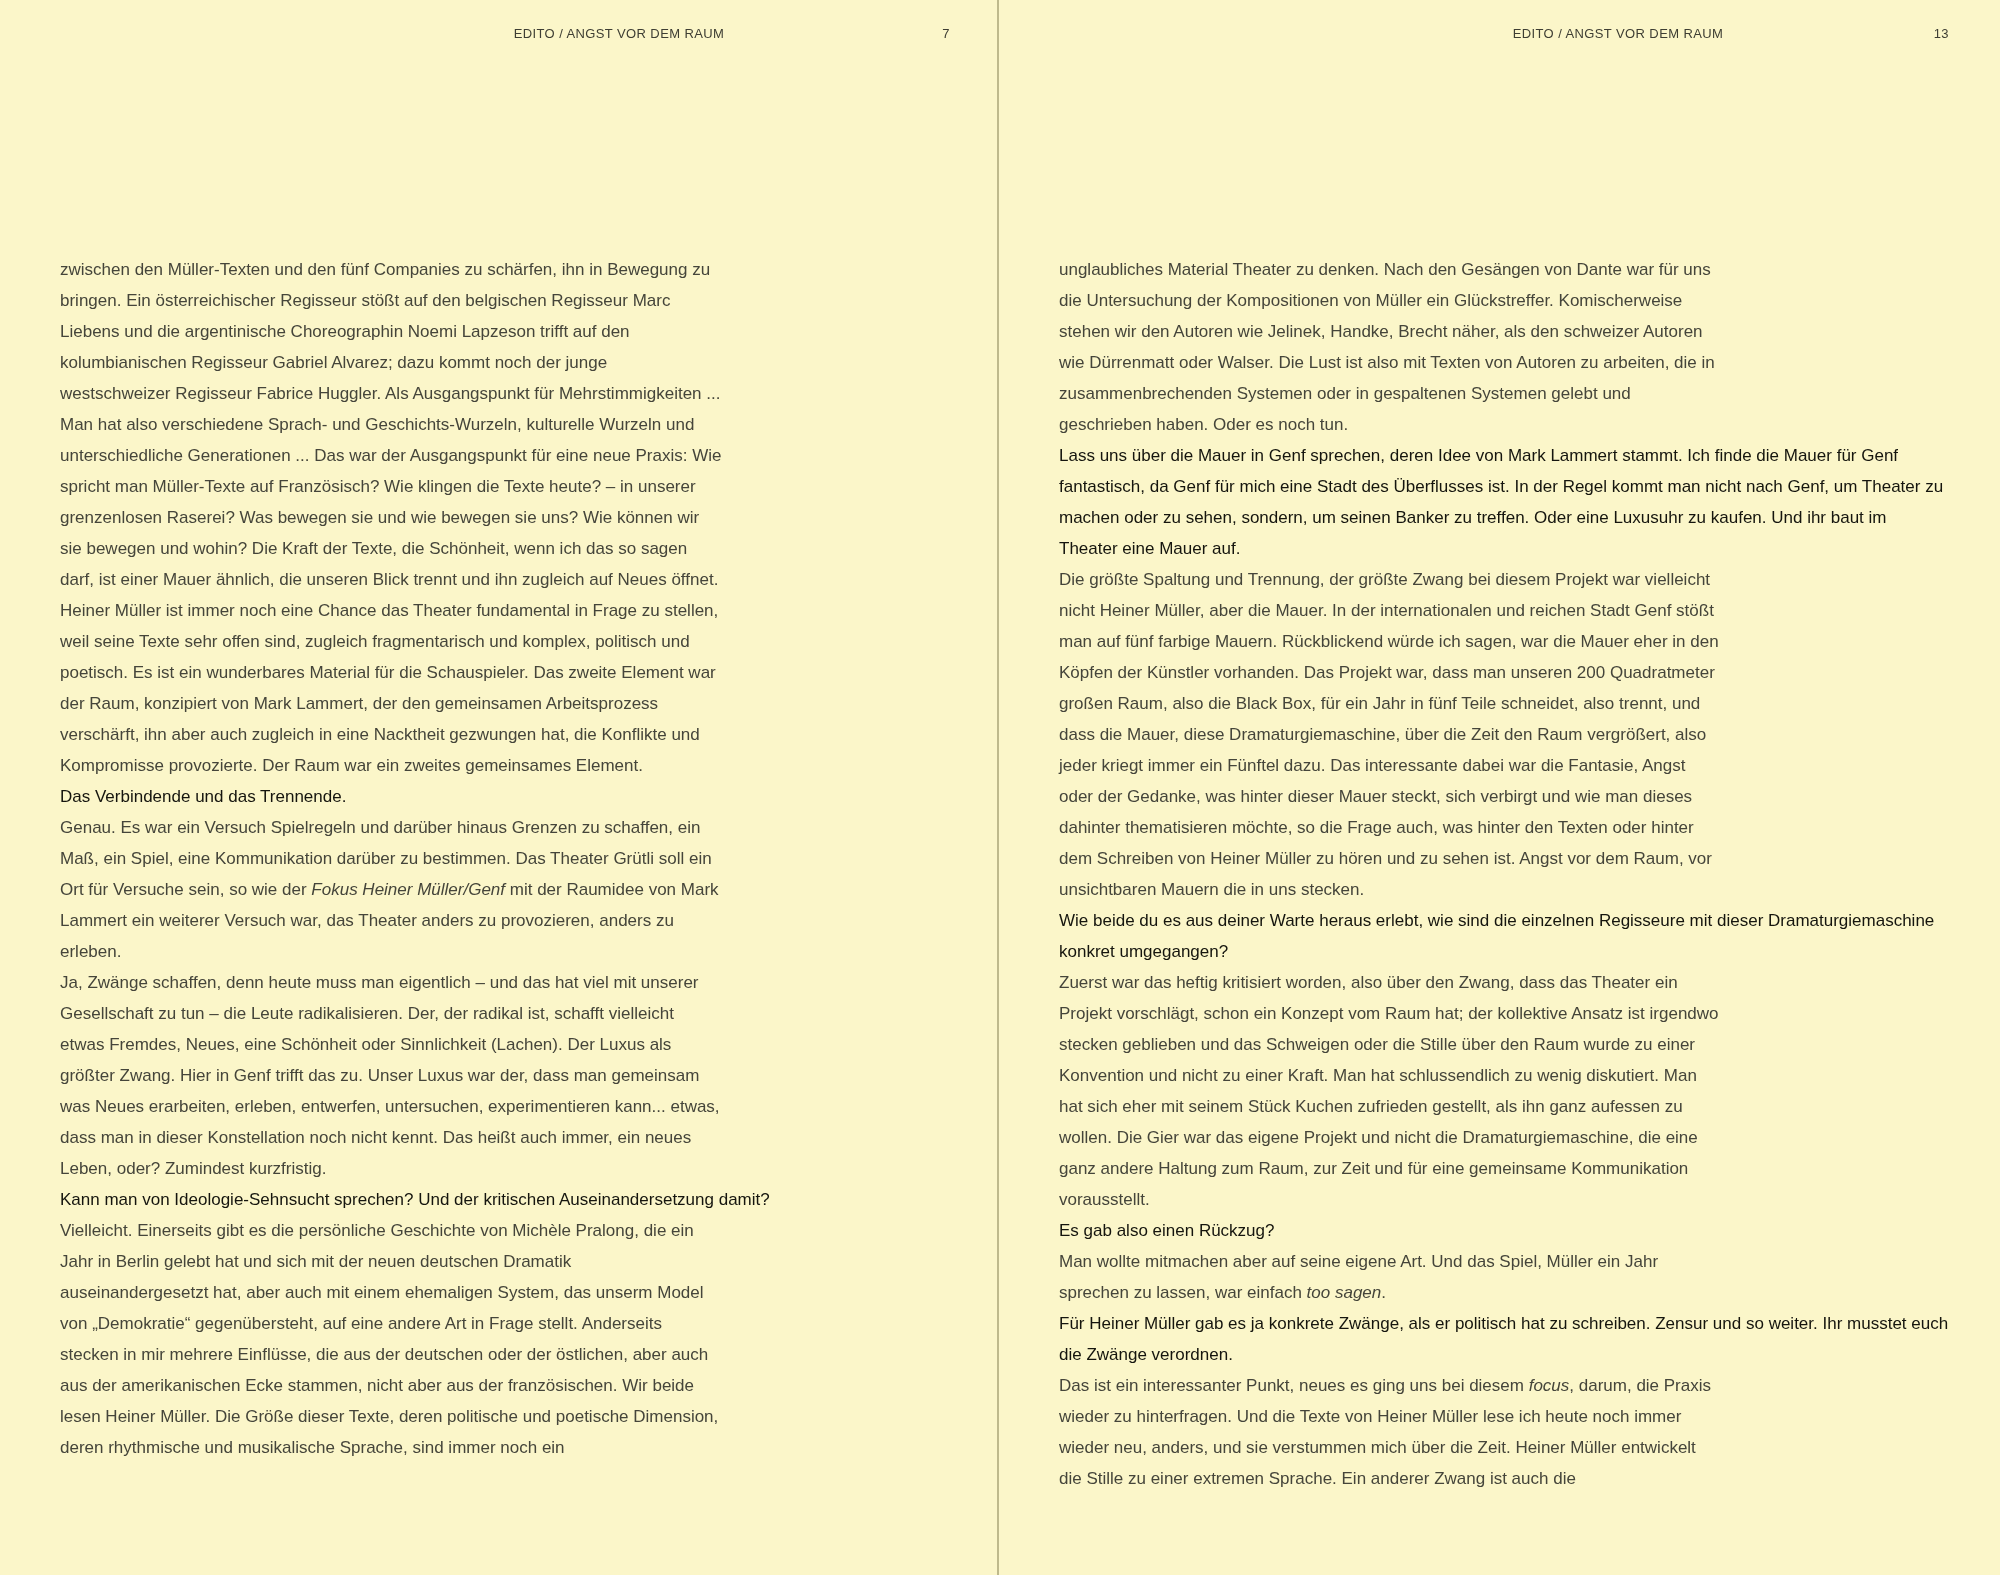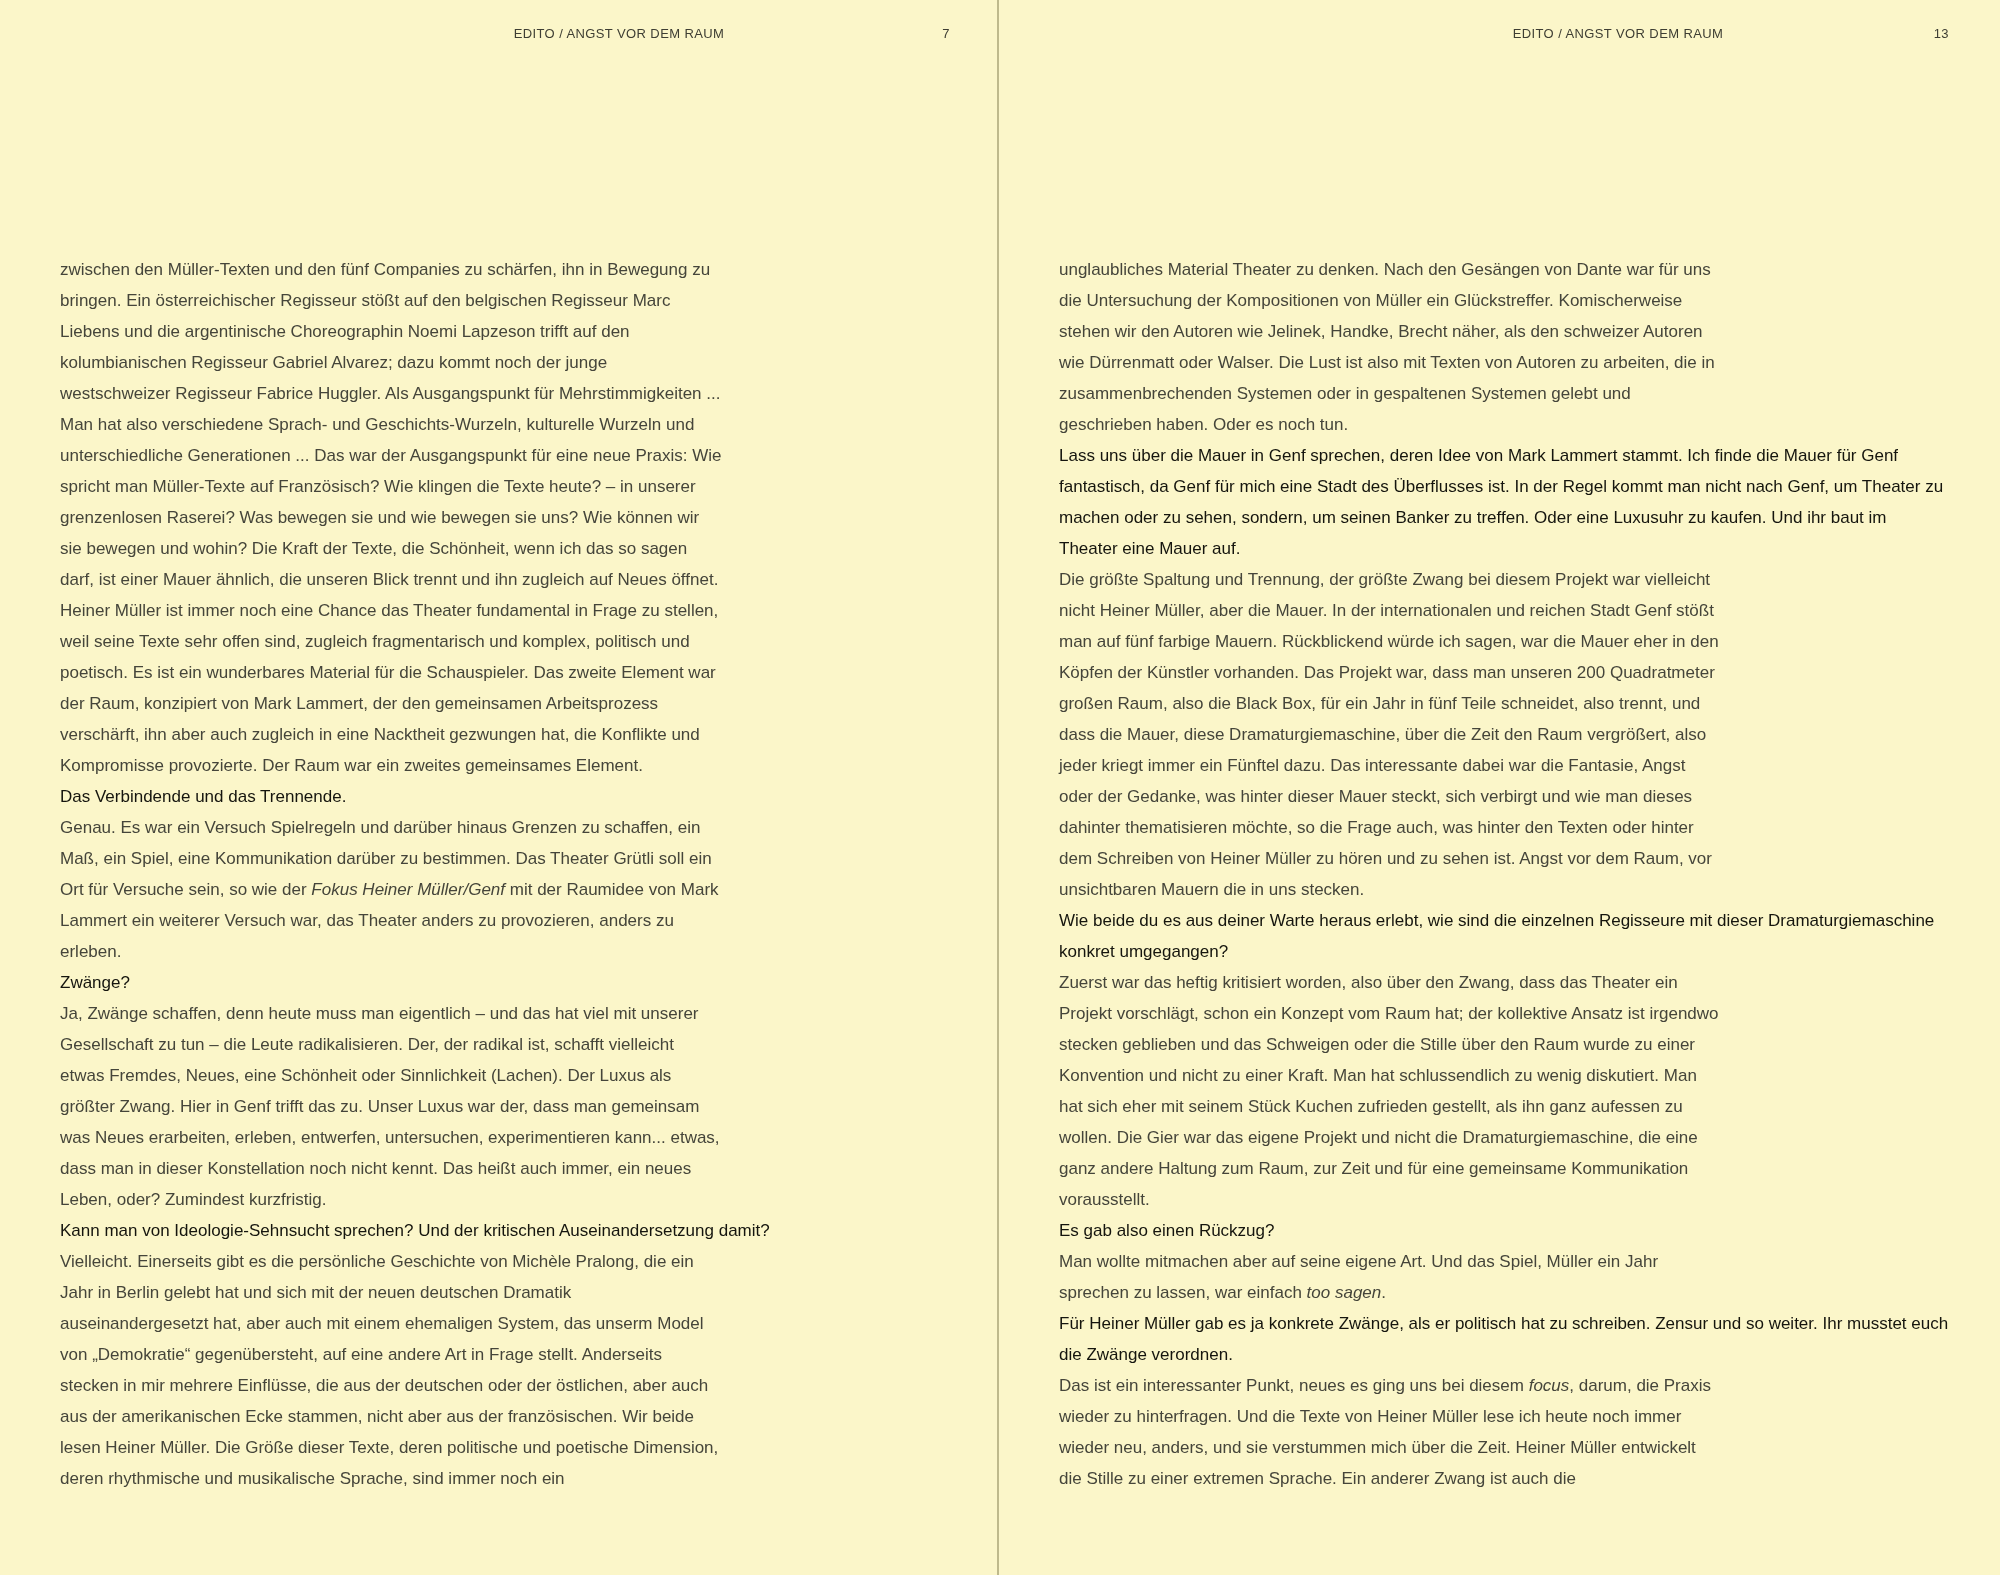--- a/index.html
+++ b/index.html
@@ -42,21 +42,20 @@
 
   <section class="page left">
     <header class="page-header">
       <span class="header-title">EDITO / ANGST VOR DEM RAUM</span>
       <span class="page-number">7</span>
     </header>
     <div class="page-content">
         <div class="a"><span>zwischen den Müller-Texten und den fünf Companies zu schärfen, ihn in Bewegung zu bringen. Ein österreichischer Regisseur stößt auf den belgischen Regisseur Marc Liebens und die argentinische Choreographin Noemi Lapzeson trifft auf den kolumbianischen Regisseur Gabriel Alvarez; dazu kommt noch der junge westschweizer Regisseur Fabrice Huggler. Als Ausgangspunkt für Mehrstimmigkeiten ... Man hat also verschiedene Sprach- und Geschichts-Wurzeln, kulturelle Wurzeln und unterschiedliche Generationen ... Das war der Ausgangspunkt für eine neue Praxis: Wie spricht man Müller-Texte auf Französisch? Wie klingen die Texte heute? – in unserer grenzenlosen Raserei? Was bewegen sie und wie bewegen sie uns? Wie können wir sie bewegen und wohin? Die Kraft der Texte, die Schönheit, wenn ich das so sagen darf, ist einer Mauer ähnlich, die unseren Blick trennt und ihn zugleich auf Neues öffnet. Heiner Müller ist immer noch eine Chance das Theater fundamental in Frage zu stellen, weil seine Texte sehr offen sind, zugleich fragmentarisch und komplex, politisch und poetisch. Es ist ein wunderbares Material für die Schauspieler. Das zweite Element war der Raum, konzipiert von Mark Lammert, der den gemeinsamen Arbeitsprozess verschärft, ihn aber auch zugleich in eine Nacktheit gezwungen hat, die Konflikte und Kompromisse provozierte. Der Raum war ein zweites gemeinsames Element.</span></div>
         <div class="q"><span>Das Verbindende und das Trennende.</span></div>
         <div class="a"><span>Genau. Es war ein Versuch Spielregeln und darüber hinaus Grenzen zu schaffen, ein Maß, ein Spiel, eine Kommunikation darüber zu bestimmen. Das Theater Grütli soll ein Ort für Versuche sein, so wie der </span><span class="it">Fokus Heiner Müller/Genf</span><span> mit der Raumidee von Mark Lammert ein weiterer Versuch war, das Theater anders zu provozieren, anders zu erleben.</span></div>
-        <div class="q"><span>Zwänge?</span></div>
         <div class="a"><span>Ja, Zwänge schaffen, denn heute muss man eigentlich – und das hat viel mit unserer Gesellschaft zu tun – die Leute radikalisieren. Der, der radikal ist, schafft vielleicht etwas Fremdes, Neues, eine Schönheit oder Sinnlichkeit (Lachen). Der Luxus als größter Zwang. Hier in Genf trifft das zu. Unser Luxus war der, dass man gemeinsam was Neues erarbeiten, erleben, entwerfen, untersuchen, experimentieren kann... etwas, dass man in dieser Konstellation noch nicht kennt. Das heißt auch immer, ein neues Leben, oder? Zumindest kurzfristig.</span></div>
         <div class="q"><span>Kann man von Ideologie-Sehnsucht sprechen? Und der kritischen Auseinandersetzung damit?</span></div>
         <div class="a"><span>Vielleicht. Einerseits gibt es die persönliche Geschichte von Michèle Pralong, die ein Jahr in Berlin gelebt hat und sich mit der neuen deutschen Dramatik auseinandergesetzt hat, aber auch mit einem ehemaligen System, das unserm Model von „Demokratie“ gegenübersteht, auf eine andere Art in Frage stellt. Anderseits stecken in mir mehrere Einflüsse, die aus der deutschen oder der östlichen, aber auch aus der amerikanischen Ecke stammen, nicht aber aus der französischen. Wir beide lesen Heiner Müller. Die Größe dieser Texte, deren politische und poetische Dimension, deren rhythmische und musikalische Sprache, sind immer noch ein</span></div>
       </div>
   </section>
 
   <section class="page right">
     <header class="page-header">
       <span class="header-title">EDITO / ANGST VOR DEM RAUM</span>
       <span class="page-number">13</span>

